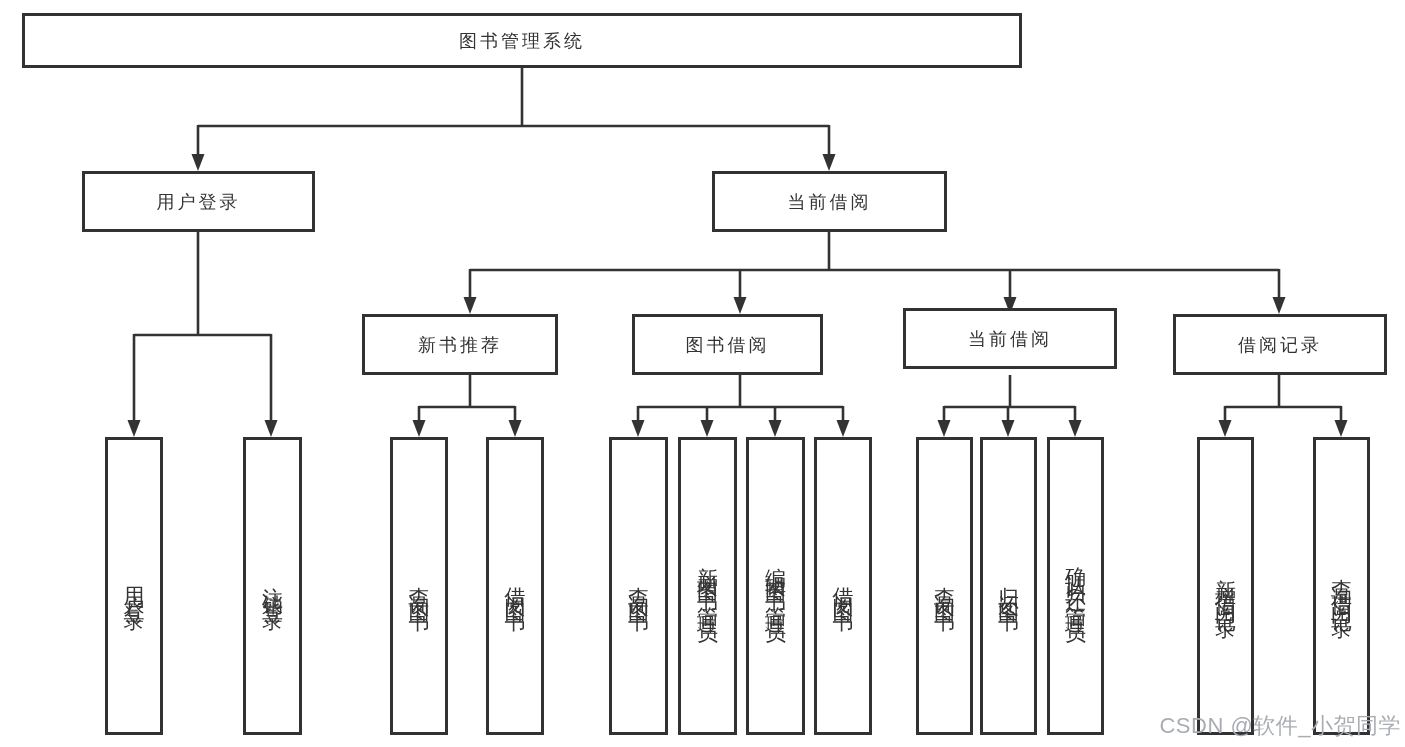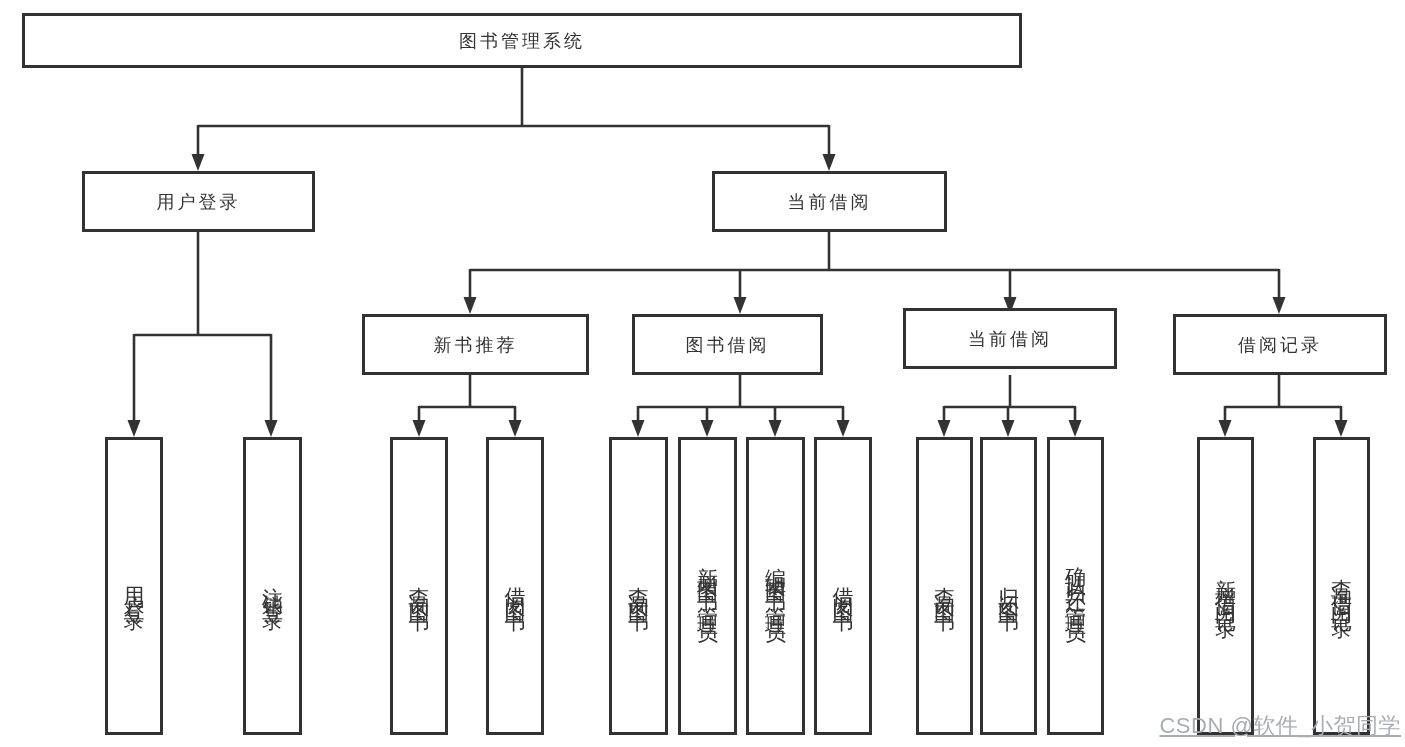--- a/index.html
+++ b/index.html
@@ -62,21 +62,20 @@
   }
 
   .watermark {
     position: absolute;
     right: 4px;
     bottom: 6px;
     font-size: 22px;
     letter-spacing: 0.5px;
     color: var(--watermark, #a9adb3);
     z-index: 5;
-    text-decoration: underline;
   }
 </style>
 </head>
 <body style="--line: #333333; --border: #323232; --text: #333333; --watermark: #a9adb3; --background: #ffffff;">
 
 <div class="stage">
 
   <svg class="connectors" width="1405" height="747" viewBox="0 0 1405 747">
 
     <g>
@@ -151,21 +150,21 @@
       <line x1="1341" y1="406" x2="1341" y2="424"></line>
       <polygon points="1334.5,420 1347.5,420 1341,437"></polygon>
     </g>
   </svg>
 
   <div class="node" style="left:22px; top:13px; width:1000px; height:55px;">图书管理系统</div>
 
   <div class="node" style="left:82px; top:171px; width:233px; height:61px;">用户登录</div>
   <div class="node" style="left:712px; top:171px; width:235px; height:61px;">当前借阅</div>
 
-  <div class="node" style="left:362px; top:314px; width:227px; height:61px;">新书推荐</div>
+  <div class="node" style="left:362px; top:314px; width:196px; height:61px;">新书推荐</div>
   <div class="node" style="left:632px; top:314px; width:191px; height:61px;">图书借阅</div>
   <div class="node" style="left:903px; top:308px; width:214px; height:61px;">当前借阅</div>
   <div class="node" style="left:1173px; top:314px; width:214px; height:61px;">借阅记录</div>
 
   <div class="vnode" style="left:105px; width:58px;">
     <span>用户登录</span>
   </div>
   <div class="vnode" style="left:243px; width:59px;">
     <span>注销登录</span>
   </div>

